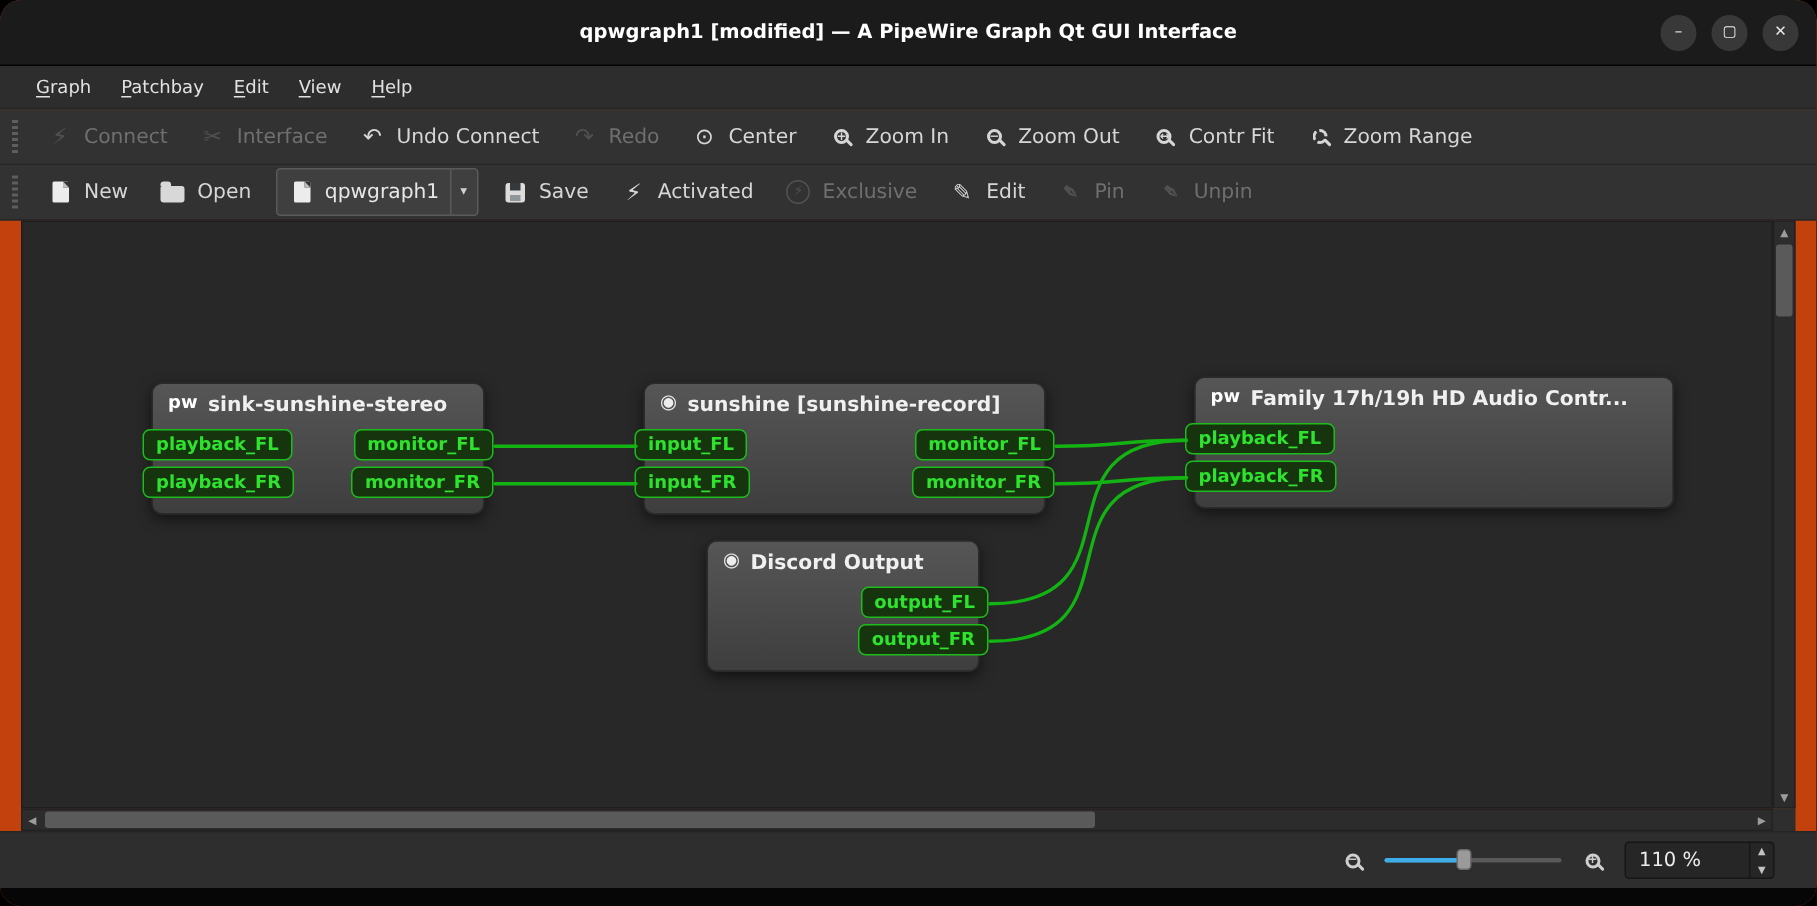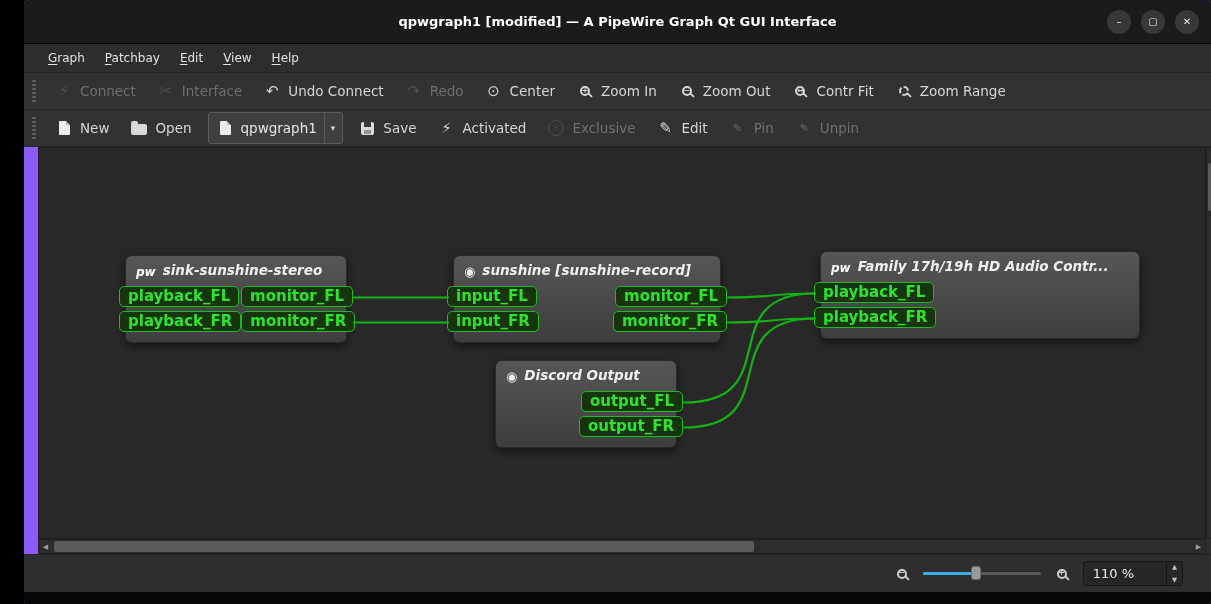--- a/index.html
+++ b/index.html
@@ -1,20 +1,20 @@
 <!DOCTYPE html>
 <html style="--wire: #12b312; --port-green: #2ee22e; --port-border: #1dbb1d; --port-bg: #16350f; --accent: #3daee9;"><head>
 <meta charset="utf-8">
 <style>
   :root{
     --wire:#12b312; --port-green:#2ee22e; --port-border:#1dbb1d; --port-bg:#16350f; --accent:#3daee9;
   }
   *{box-sizing:border-box; margin:0; padding:0;}
   html,body{width:1211px;height:604px;background:#000;font-family:"DejaVu Sans",sans-serif;}
-  .window{position:absolute;inset:0;background:#8b5cf6;border-radius:4px;overflow:hidden;margin-left:24px;}
+  .window{position:absolute;inset:0;background:#c2410c;border-radius:14px;overflow:hidden;}
 
   
   .titlebar{height:44px;background:#1b1b1b;position:relative;display:flex;align-items:center;justify-content:center;border-bottom:1px solid #050505;}
   .title{color:#fff;font-size:13px;font-weight:bold;}
   .win-controls{position:absolute;right:12px;top:50%;transform:translateY(-50%);display:flex;gap:10px;}
   .win-btn{width:24px;height:24px;border-radius:50%;background:#383838;color:#e8e8e8;display:flex;align-items:center;justify-content:center;font-size:10px;cursor:default;}
 
   
   .menubar{height:29px;background:#2d2d2d;display:flex;align-items:center;padding-left:14px;border-bottom:1px solid #242424;}
   .menu-item{padding:4px 10px;color:#e2e2e2;font-size:12px;}
@@ -44,27 +44,27 @@
   .circle-bolt{width:16px;height:16px;border:1.5px solid currentColor;border-radius:50%;display:inline-flex;align-items:center;justify-content:center;font-size:9px;}
   
   .combo{display:inline-flex;align-items:center;gap:7px;height:32px;padding:0 7px 0 9px;margin:0 4px;background:#3f3f3f;border:1px solid #5a5a5a;border-radius:3px;color:#e6e6e6;font-size:13.5px;}
   .combo .arrow{font-size:9px;color:#cfcfcf;border-left:1px solid #585858;padding-left:6px;align-self:stretch;display:flex;align-items:center;}
 
   
   .canvas-frame{position:absolute;top:147px;left:14px;width:1183px;height:407px;}
   .canvas{position:absolute;left:0;top:0;width:1168px;height:392px;background:#282828;border:1px solid #1e1e1e;overflow:hidden;}
   #wires{position:absolute;left:0;top:0;z-index:2;pointer-events:none;}
   .node{position:absolute;background:linear-gradient(#565656,#3e3e3e);border:1px solid #2a2a2a;border-radius:7px;box-shadow:0 3px 9px rgba(0,0,0,.55);z-index:1;}
-  .node-header{display:flex;align-items:flex-end;gap:7px;padding:6px 10px 3px;font-style:italic;}
+  .node-header{display:flex;align-items:flex-start;gap:7px;padding:6px 10px 3px;}
   .node-title{color:#f0f0f0;font-size:13.5px;font-weight:bold;white-space:nowrap;overflow:hidden;}
   .pwicon{color:#fff;font-size:12px;font-weight:bold;line-height:1;}
   .monicon{color:#ededed;font-size:13px;line-height:1;}
   .node-rows{padding:3px 0 8px;}
   .prow{display:flex;justify-content:space-between;align-items:center;height:25px;}
-  .port{height:21px;line-height:18px;padding:0 8px;border:1.5px solid var(--port-border);border-radius:5px;background:var(--port-bg);color:var(--port-green);font-size:15px;font-weight:bold;white-space:nowrap;}
+  .port{height:21px;line-height:18px;padding:0 8px;border:1.5px solid var(--port-border);border-radius:5px;background:var(--port-bg);color:var(--port-green);font-size:12px;font-weight:bold;white-space:nowrap;}
   .port.in{margin-left:-7px;}
   .port.out{margin-right:-7px;}
   .spacer{width:8px;}
 
   
   .vscroll{position:absolute;right:0;top:0;width:15px;height:392px;background:#2c2c2c;border:1px solid #222;}
   .hscroll{position:absolute;left:0;top:392px;width:1168px;height:15px;background:#2c2c2c;border:1px solid #222;}
   .corner{position:absolute;right:0;top:392px;width:15px;height:15px;background:#2e2e2e;}
   .vthumb{position:absolute;top:15px;left:1px;width:11px;height:48px;background:#5a5a5a;border-radius:2px;}
   .hthumb{position:absolute;left:15px;top:1px;width:700px;height:11px;background:#5a5a5a;border-radius:2px;}

